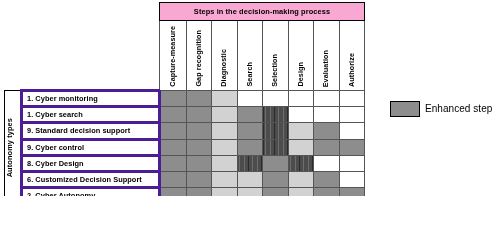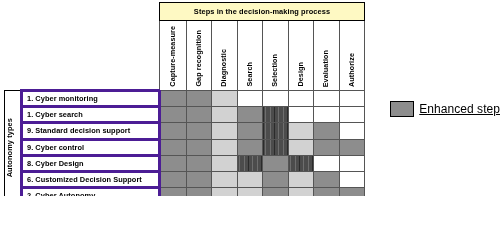--- a/index.html
+++ b/index.html
@@ -15,21 +15,21 @@
   #matrix{
     position:absolute;
     left:4px; top:2px;
   }
   table.grid{border-collapse:collapse;}
   table.grid td, table.grid th{padding:0;margin:0;}
 
   
   .banner{
     border:1.4px solid #000;
-    background:#fef9c3;
+    background:#f9a8d4;
     font-size:7.4px;
     font-weight:bold;
     text-align:center;
     letter-spacing:.1px;
     height:17px;
     vertical-align:middle;
     white-space:nowrap;
   }
 
   
@@ -114,26 +114,25 @@
     top:101px;
   }
   table.legend{border-collapse:collapse;}
   table.legend td{padding:0;vertical-align:middle;}
   .sw{
     width:28px;
     height:14px;
     border:1px solid #000;
   }
   .lg-text{
-    font-size:12px;
+    font-size:10px;
     padding-left:5px !important;
     white-space:nowrap;
     letter-spacing:.05px;
     line-height:14px;
-    text-decoration:underline;
   }
 </style>
 </head>
 <body>
 
 <div id="root">
 
   <div id="matrix">
     <table class="grid">
       <tbody id="matrix-body">

